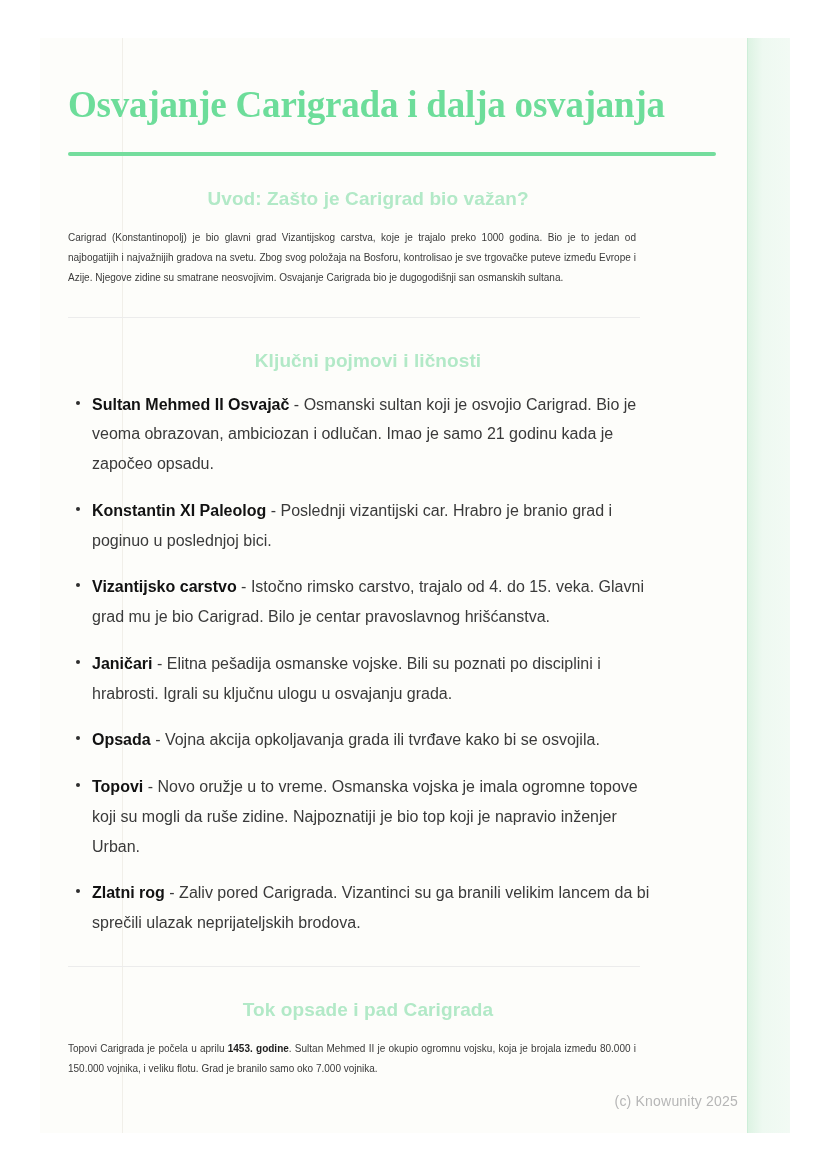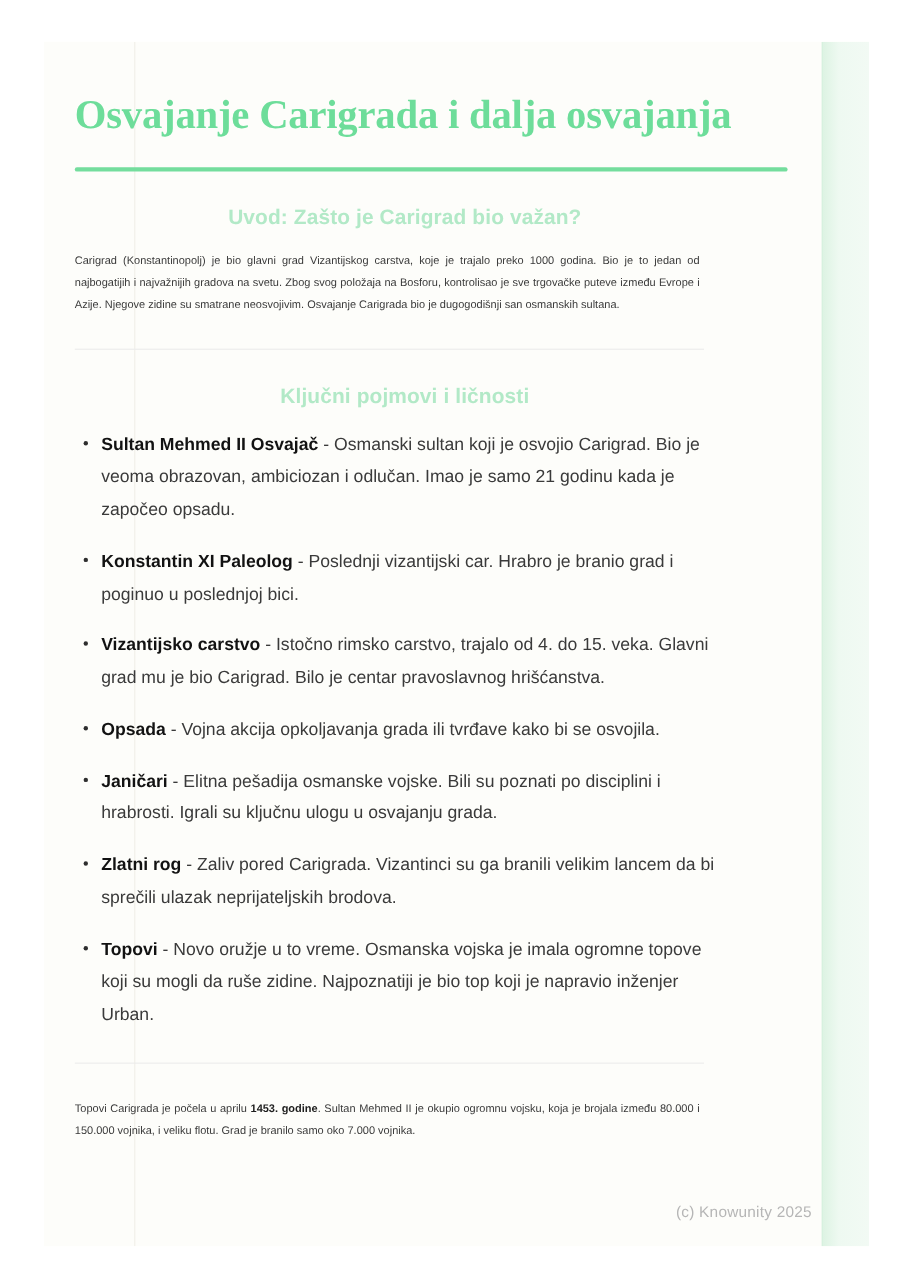--- a/index.html
+++ b/index.html
@@ -177,37 +177,38 @@
         <li>
           <span class="term">Sultan Mehmed II Osvajač</span><span> - Osmanski sultan koji je osvojio Carigrad. Bio je veoma obrazovan, ambiciozan i odlučan. Imao je samo 21 godinu kada je započeo opsadu.</span>
         </li>
         <li>
           <span class="term">Konstantin XI Paleolog</span><span> - Poslednji vizantijski car. Hrabro je branio grad i poginuo u poslednjoj bici.</span>
         </li>
         <li>
           <span class="term">Vizantijsko carstvo</span><span> - Istočno rimsko carstvo, trajalo od 4. do 15. veka. Glavni grad mu je bio Carigrad. Bilo je centar pravoslavnog hrišćanstva.</span>
         </li>
         <li>
+          <span class="term">Janičari</span><span> - Elitna pešadija osmanske vojske. Bili su poznati po disciplini i hrabrosti. Igrali su ključnu ulogu u osvajanju grada.</span>
+        </li>
+        <li>
           <span class="term">Opsada</span><span> - Vojna akcija opkoljavanja grada ili tvrđave kako bi se osvojila.</span>
         </li>
         <li>
-          <span class="term">Janičari</span><span> - Elitna pešadija osmanske vojske. Bili su poznati po disciplini i hrabrosti. Igrali su ključnu ulogu u osvajanju grada.</span>
+          <span class="term">Topovi</span><span> - Novo oružje u to vreme. Osmanska vojska je imala ogromne topove koji su mogli da ruše zidine. Najpoznatiji je bio top koji je napravio inženjer Urban.</span>
         </li>
         <li>
           <span class="term">Zlatni rog</span><span> - Zaliv pored Carigrada. Vizantinci su ga branili velikim lancem da bi sprečili ulazak neprijateljskih brodova.</span>
-        </li>
-        <li>
-          <span class="term">Topovi</span><span> - Novo oružje u to vreme. Osmanska vojska je imala ogromne topove koji su mogli da ruše zidine. Najpoznatiji je bio top koji je napravio inženjer Urban.</span>
         </li>
       </ul>
     </div>
 
     <div class="section-divider"></div>
 
     <div class="section">
+      <h2 class="section-heading">Tok opsade i pad Carigrada</h2>
       <p class="paragraph"><span>Topovi Carigrada je počela u aprilu </span><b>1453. godine</b><span>. Sultan Mehmed II je okupio ogromnu vojsku, koja je brojala između 80.000 i 150.000 vojnika, i veliku flotu. Grad je branilo samo oko 7.000 vojnika.</span></p>
     </div>
 
   </div>
 
   <div class="footer-watermark">(c) Knowunity 2025</div>
 
 </div>
 
 </body></html>

